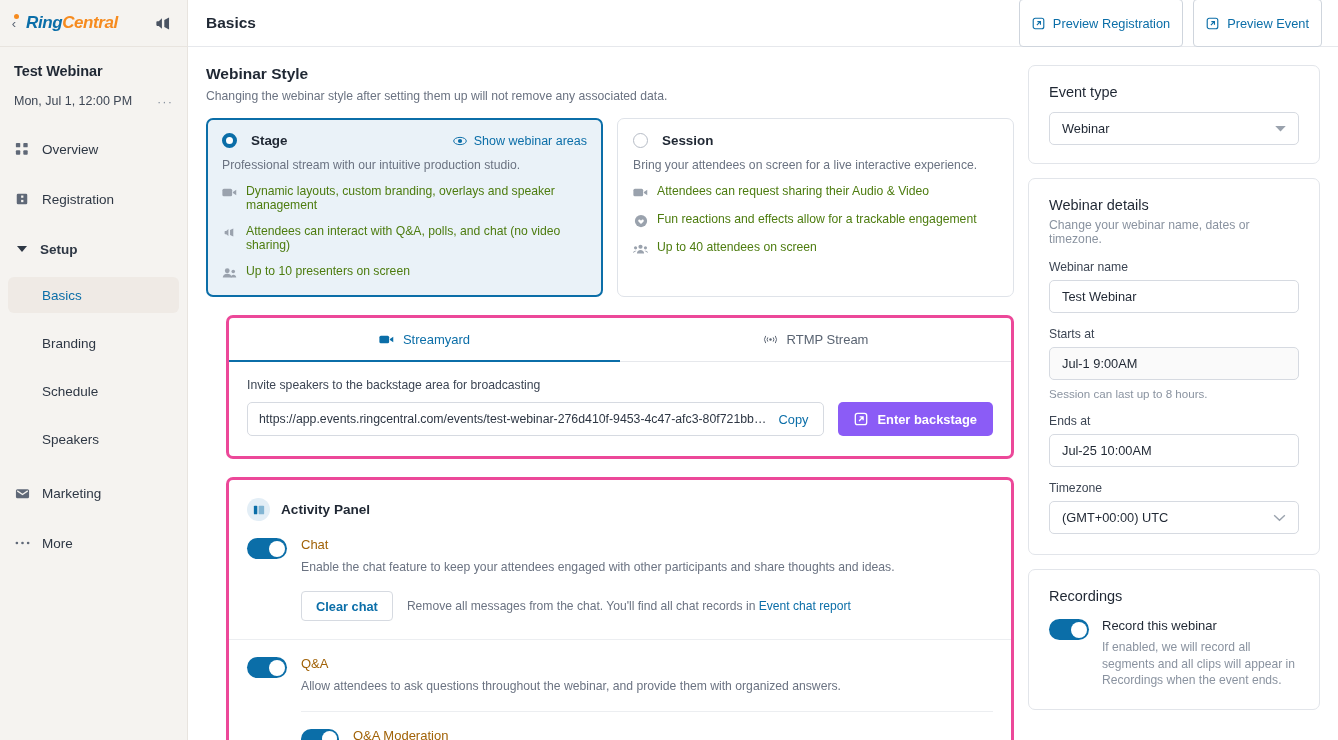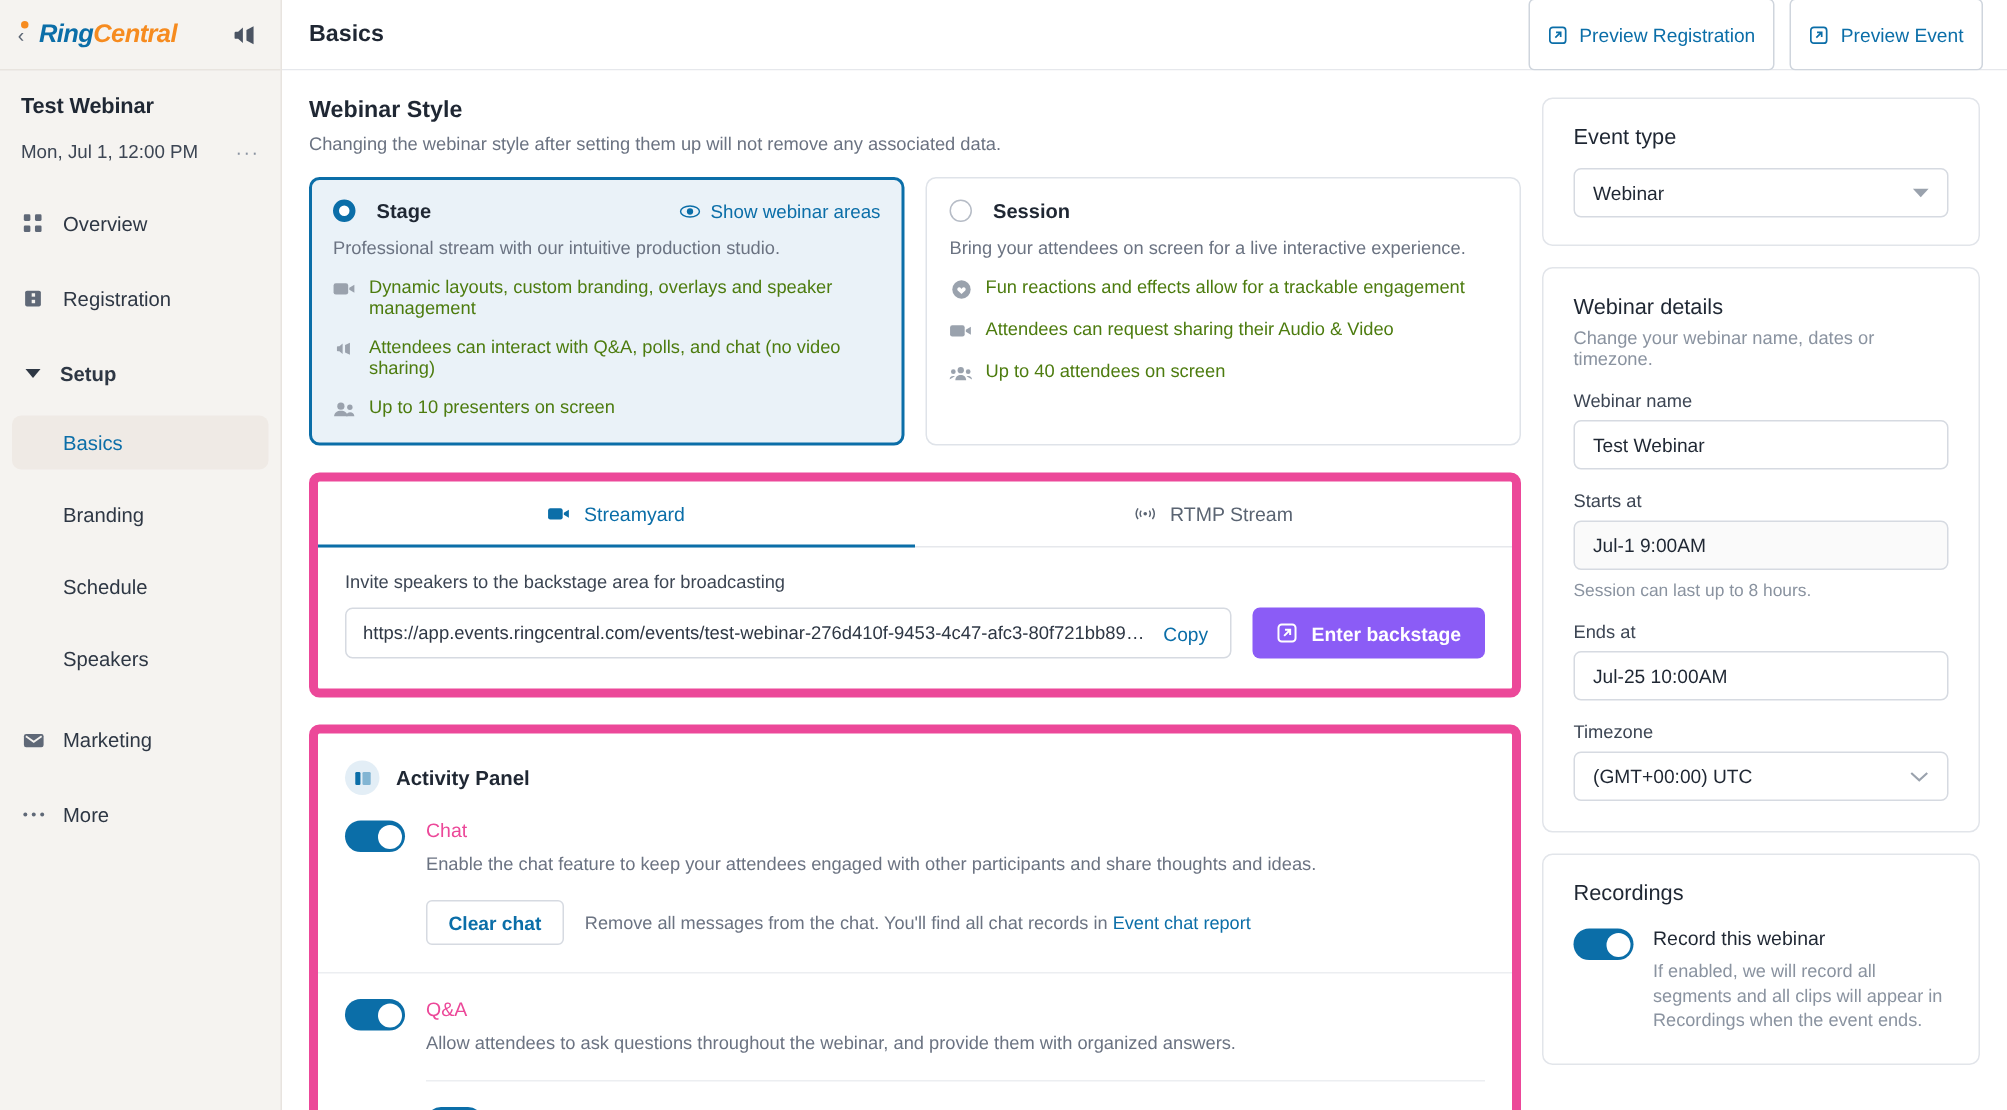--- a/index.html
+++ b/index.html
@@ -112,21 +112,21 @@
   .style-name { font-size: 13.4px; font-weight: bold; color: #1f2733; margin-left: 14px; text-align: center; }
   .show-areas {
     margin-left: auto; display: flex; align-items: center; gap: 7px;
     color: #0b6ea8; font-size: 12.5px; cursor: pointer;
   }
   .style-desc { font-size: 12.2px; color: #6b7382; margin-top: 10px; }
   .feat { display: flex; align-items: flex-start; gap: 9px; margin-top: 12px; font-size: 12.2px; color: #4d7c0f; }
   .feat-ic { width: 15px; height: 15px; flex: 0 0 15px; color: #9aa2ad; display: flex; align-items: center; justify-content: center; margin-top: 1px; }
 
   
-  .panel { border: 6px solid #ec4899; border-radius: 7px; background: #fff; margin-top: 18px; }
+  .panel { border: 3px solid #ec4899; border-radius: 7px; background: #fff; margin-top: 18px; margin-left: 20px; }
   .tabs { display: flex; border-bottom: 1px solid #e6e8ec; }
   .tab {
     flex: 1; height: 44px; display: flex; align-items: center; justify-content: center;
     gap: 9px; font-size: 13px; color: #5a6472; cursor: pointer;
     border-bottom: 2px solid transparent; margin-bottom: -1px;
   }
   .tab.active { color: #0b6ea8; border-bottom: 2px solid #0b6ea8; font-weight: normal; }
   .tab-body { padding: 16px 18px 20px 18px; }
   .field-label { font-size: 12.2px; color: #3d4654; }
   .link-row { display: flex; align-items: center; gap: 14px; margin-top: 10px; }
@@ -165,21 +165,21 @@
   .toggle {
     width: 40px; height: 21px; border-radius: 11px; background: #0b6ea8;
     position: relative; cursor: pointer; flex: 0 0 40px; margin-top: 1px;
   }
   .toggle.sm { width: 38px; height: 20px; flex: 0 0 38px; }
   .toggle .knob {
     position: absolute; top: 2.5px; right: 2.5px;
     width: 16px; height: 16px; border-radius: 50%; background: #fff;
   }
   .toggle.sm .knob { width: 15px; height: 15px; top: 2.5px; right: 2.5px; }
-  .tog-name { font-size: 13px; color: #ec4899; }
+  .tog-name { font-size: 13px; color: #a16207; }
   .tog-desc { font-size: 12.2px; color: #6b7382; margin-top: 7px; line-height: 1.35; }
   .clear-row { display: flex; align-items: center; gap: 14px; margin-top: 16px; }
   .btn-ghost {
     height: 30px; padding: 0 14px; border: 1px solid #d6dae1; border-radius: 4px;
     background: #fff; color: #0b6ea8; font-size: 12.8px; font-weight: bold; cursor: pointer;
     font-family: "Liberation Sans", sans-serif; white-space: nowrap;
   }
   .clear-note { font-size: 12.1px; color: #6b7382; }
   .inline-link { color: #0b6ea8; cursor: pointer; }
   .sub-tog { margin-top: 16px; padding-top: 16px; border-top: 1px solid #eceef1; margin-left: 54px; }
@@ -379,35 +379,35 @@
           </div>
 
           <div class="style-card">
             <div class="style-hdr">
               <span class="radio-outer"></span>
               <span class="style-name">Session</span>
             </div>
             <div class="style-desc">Bring your attendees on screen for a live interactive experience.</div>
             <div class="feat">
               <span class="feat-ic">
+                <svg width="15" height="11" viewBox="0 0 20 14" fill="currentColor">
+                    <rect x="0.5" y="2" width="13" height="10" rx="2"></rect>
+                    <path d="M14.5 6.2 19 3.4v7.2l-4.5-2.8z"></path>
+                  </svg>
+              </span>
+              <span>Attendees can request sharing their Audio &amp; Video</span>
+            </div>
+            <div class="feat">
+              <span class="feat-ic">
                 <svg width="14" height="14" viewBox="0 0 16 16" fill="currentColor">
                     <circle cx="8" cy="8" r="7"></circle>
                     <path d="M8 11.4 5.3 8.9c-.8-.8-.6-2.1.4-2.5.7-.3 1.5 0 1.9.6l.4.6.4-.6c.4-.6 1.2-.9 1.9-.6 1 .4 1.2 1.7.4 2.5z" fill="#fff"></path>
                   </svg>
               </span>
               <span>Fun reactions and effects allow for a trackable engagement</span>
-            </div>
-            <div class="feat">
-              <span class="feat-ic">
-                <svg width="15" height="11" viewBox="0 0 20 14" fill="currentColor">
-                    <rect x="0.5" y="2" width="13" height="10" rx="2"></rect>
-                    <path d="M14.5 6.2 19 3.4v7.2l-4.5-2.8z"></path>
-                  </svg>
-              </span>
-              <span>Attendees can request sharing their Audio &amp; Video</span>
             </div>
             <div class="feat">
               <span class="feat-ic">
                 <svg width="16" height="12" viewBox="0 0 20 14" fill="currentColor">
                     <circle cx="10" cy="4" r="2.8"></circle>
                     <path d="M5.2 13c0-2.9 2.2-4.6 4.8-4.6s4.8 1.7 4.8 4.6z"></path>
                     <circle cx="3.4" cy="5.4" r="2.1"></circle>
                     <path d="M0 12.4c0-2 1.4-3.2 3.4-3.2.5 0 1 .1 1.4.2"></path>
                     <circle cx="16.6" cy="5.4" r="2.1"></circle>
                     <path d="M20 12.4c0-2-1.4-3.2-3.4-3.2-.5 0-1 .1-1.4.2"></path>

